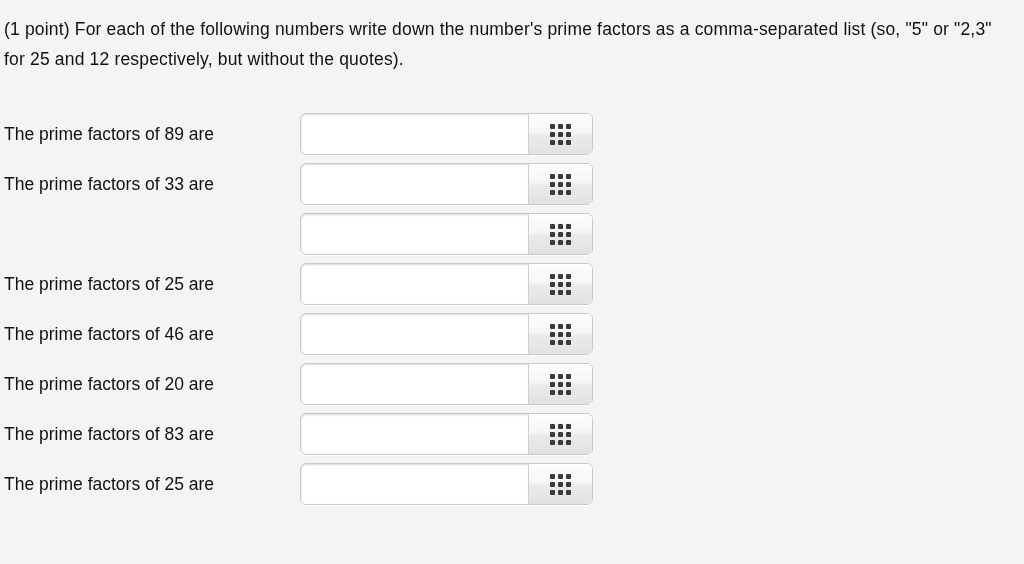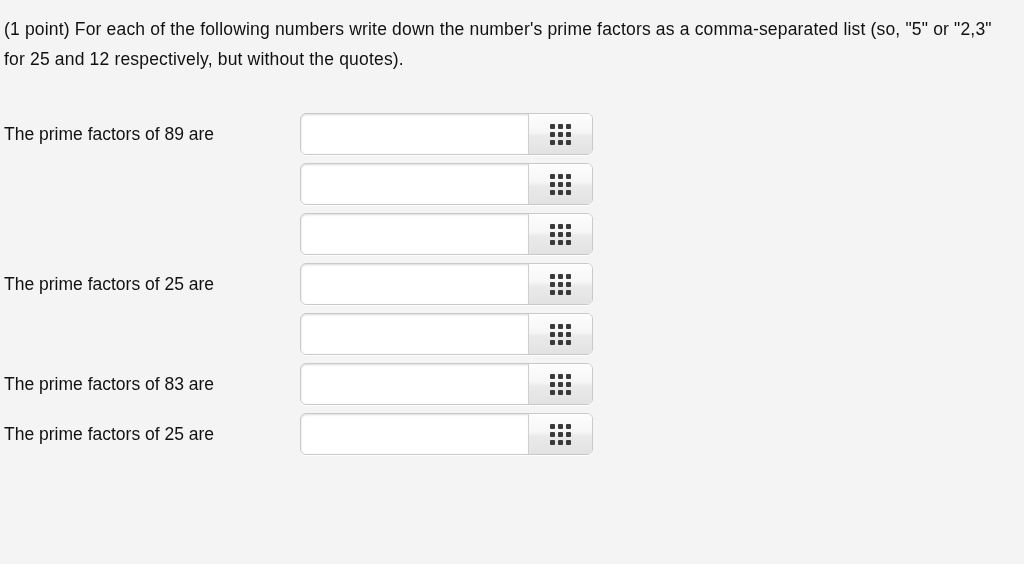--- a/index.html
+++ b/index.html
@@ -150,20 +150,21 @@
               <i></i>
               <i></i>
               <i></i>
               <i></i>
         </span>
       </button>
     </div>
   </div>
 
   <div class="row">
+    <div class="row-label">The prime factors of 33 are</div>
     <div class="input-group">
       <input class="answer-input" type="text" placeholder="" style="">
       <button class="keypad-button">
         <span class="keypad-icon">
           <i></i>
               <i></i>
               <i></i>
               <i></i>
               <i></i>
               <i></i>
@@ -209,38 +210,58 @@
               <i></i>
               <i></i>
               <i></i>
               <i></i>
         </span>
       </button>
     </div>
   </div>
 
   <div class="row">
-    <div class="input-group">
-      <input class="answer-input" type="text" placeholder="" style="">
-      <button class="keypad-button">
-        <span class="keypad-icon">
-          <i></i>
-              <i></i>
-              <i></i>
-              <i></i>
-              <i></i>
-              <i></i>
-              <i></i>
-              <i></i>
-              <i></i>
-        </span>
-      </button>
-    </div>
-  </div>
-
+    <div class="row-label">The prime factors of 46 are</div>
+    <div class="input-group">
+      <input class="answer-input" type="text" placeholder="" style="">
+      <button class="keypad-button">
+        <span class="keypad-icon">
+          <i></i>
+              <i></i>
+              <i></i>
+              <i></i>
+              <i></i>
+              <i></i>
+              <i></i>
+              <i></i>
+              <i></i>
+        </span>
+      </button>
+    </div>
+  </div>
+
+  <div class="row">
+    <div class="row-label">The prime factors of 20 are</div>
+    <div class="input-group">
+      <input class="answer-input" type="text" placeholder="" style="">
+      <button class="keypad-button">
+        <span class="keypad-icon">
+          <i></i>
+              <i></i>
+              <i></i>
+              <i></i>
+              <i></i>
+              <i></i>
+              <i></i>
+              <i></i>
+              <i></i>
+        </span>
+      </button>
+    </div>
+  </div>
 
   <div class="row">
     <div class="row-label">The prime factors of 83 are</div>
     <div class="input-group">
       <input class="answer-input" type="text" placeholder="" style="">
       <button class="keypad-button">
         <span class="keypad-icon">
           <i></i>
               <i></i>
               <i></i>

